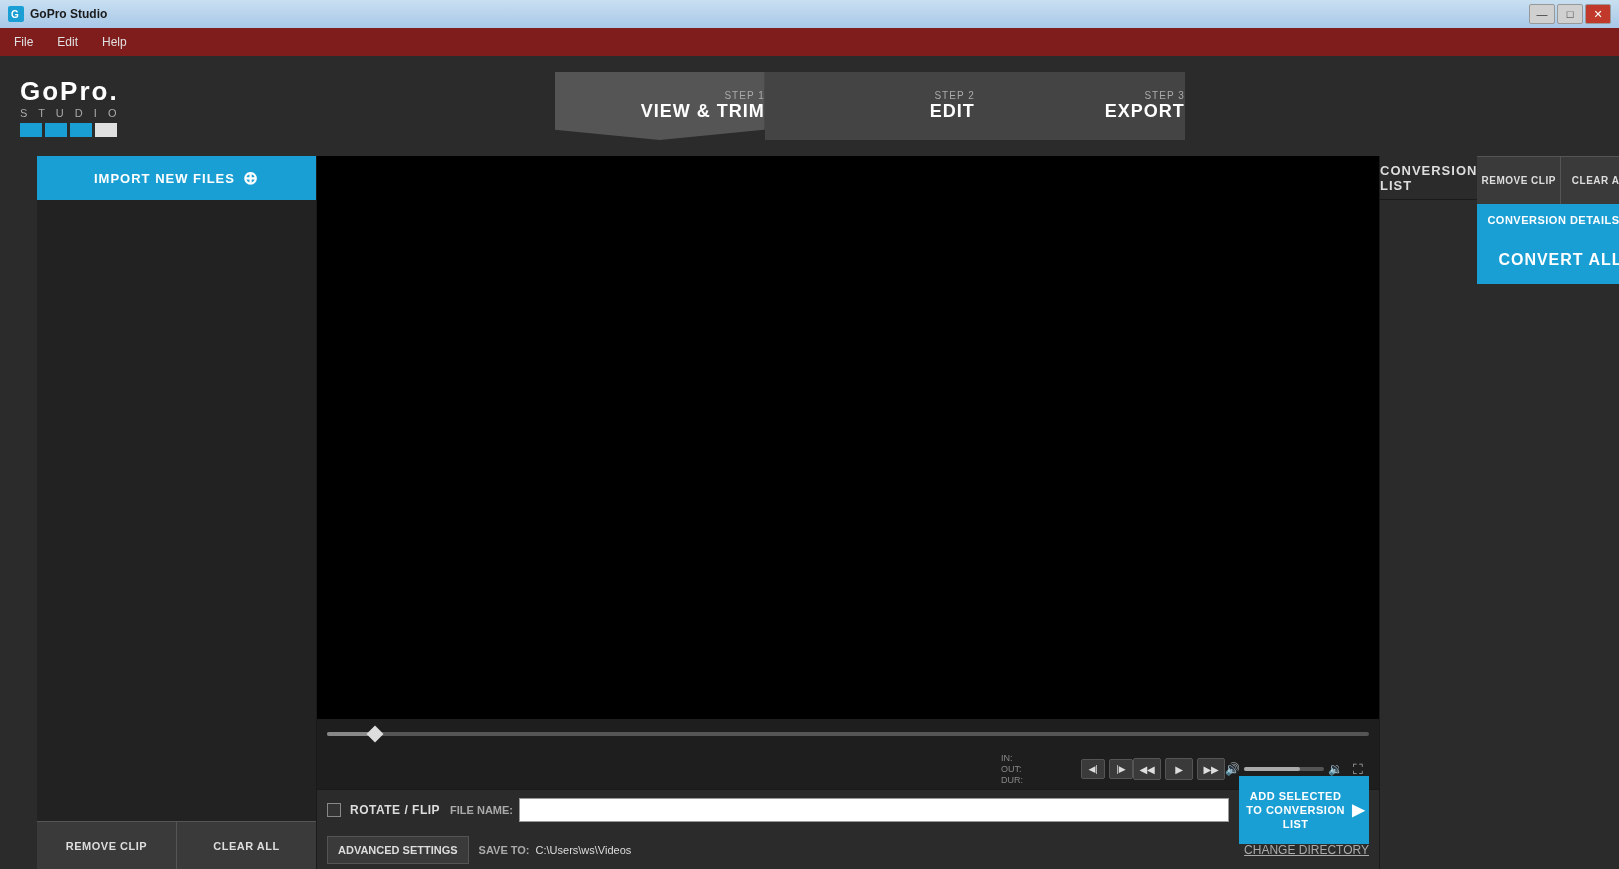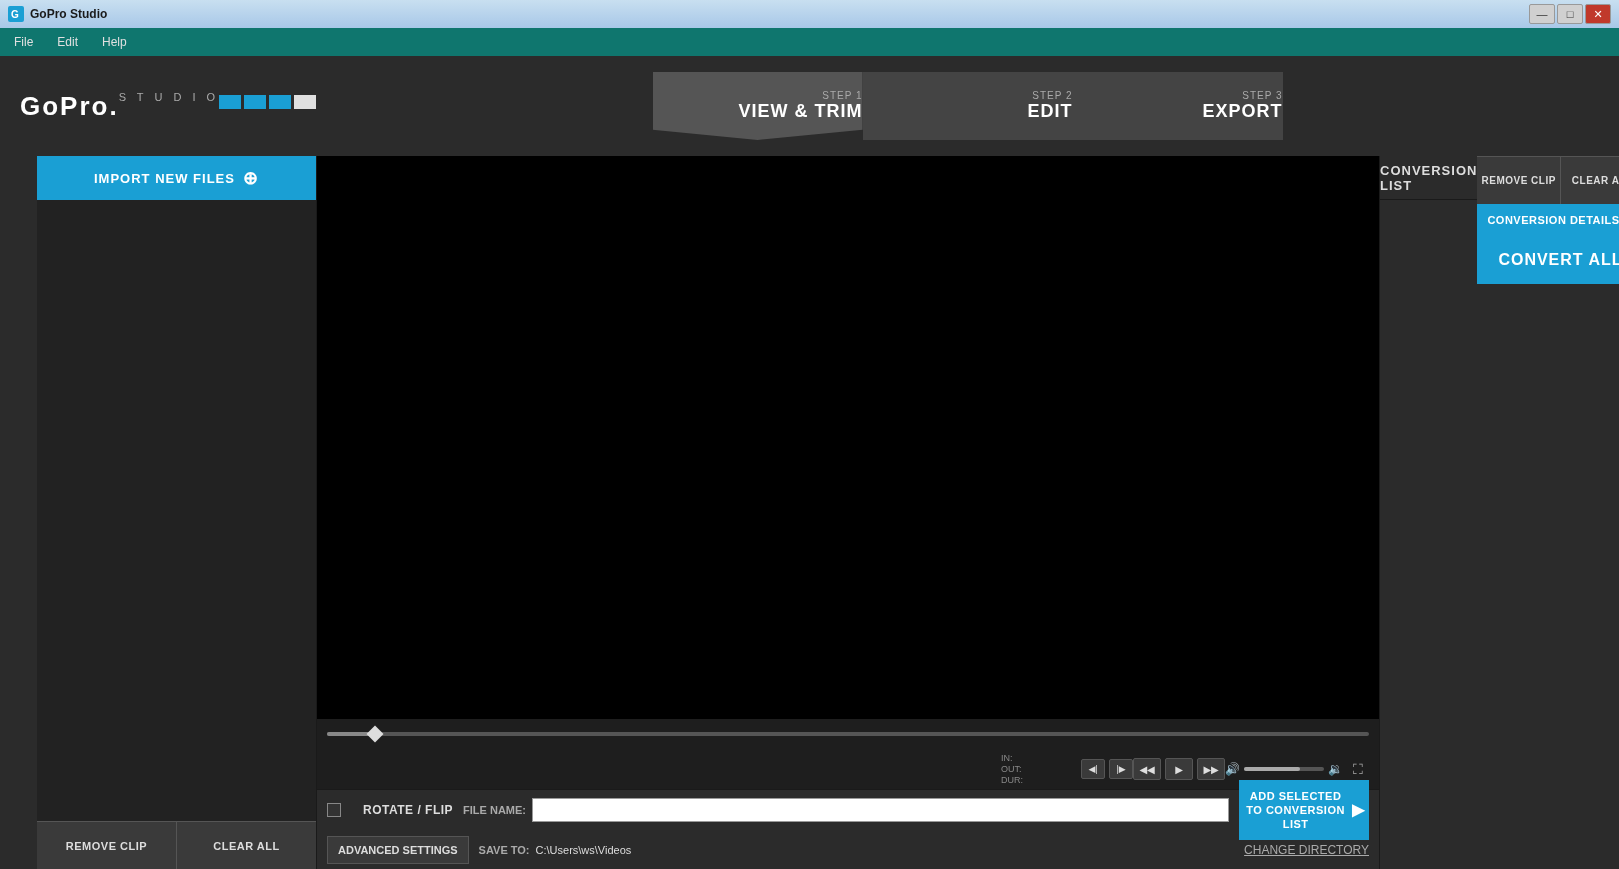--- a/index.html
+++ b/index.html
@@ -52,21 +52,21 @@
       justify-content: center;
       font-size: 11px;
       color: #333;
     }
     .titlebar-btn.close { background: #c0392b; color: white; }
 
     
     #menubar {
       width: 100%;
       height: 28px;
-      background: #0f766e;
+      background: #7f1d1d;
       display: flex;
       align-items: center;
       padding: 8px 10px;
       gap: 16px;
     }
     .menu-item {
       color: #e0e0e0;
       font-size: 12px;
       cursor: pointer;
       padding: 2px 4px;
@@ -77,21 +77,21 @@
       width: 100%;
       height: 100px;
       background: #2b2b2b;
       display: flex;
       align-items: center;
       padding: 0 20px;
       gap: 20px;
     }
     #logo-area {
       display: flex;
-      flex-direction: row;
+      flex-direction: column;
       align-items: flex-start;
     }
     #logo-text {
       font-size: 26px;
       font-weight: bold;
       color: white;
       letter-spacing: 2px;
     }
     #logo-sub {
       font-size: 11px;
@@ -334,21 +334,21 @@
     }
     #bottom-top-row {
       height: 40px;
       display: flex;
       align-items: center;
       padding: 0 10px;
       gap: 10px;
     }
     #rotate-flip-area {
       display: flex;
-      gap: 22px;
+      gap: 9px;
     }
     .rotate-checkbox {
       width: 14px;
       height: 14px;
       border: 1px solid #888;
       background: #333;
       cursor: pointer;
     }
     #rotate-label {
       color: #ddd;
@@ -370,21 +370,21 @@
     }
     #filename-input {
       flex: 1;
       height: 24px;
       background: white;
       border: 1px solid #999;
       padding: 0 4px;
       font-size: 12px;
     }
     #add-to-list-btn {
-      height: 60px;
+      height: 68px;
       width: 130px;
       background: #1a9fd4;
       color: white;
       font-size: 11px;
       font-weight: bold;
       letter-spacing: 0.5px;
       border: none;
       cursor: pointer;
       display: flex;
       align-items: center;

